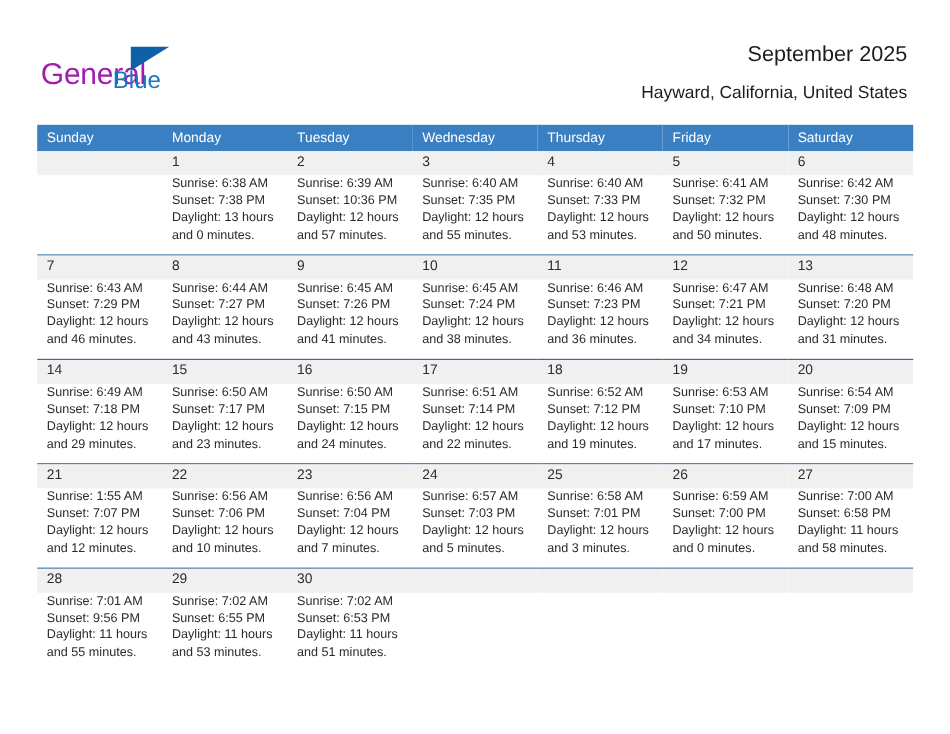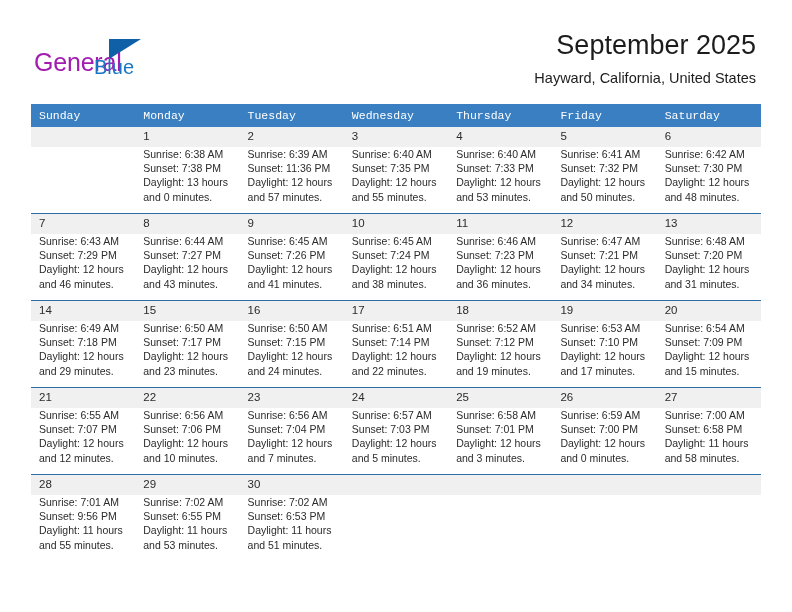--- a/index.html
+++ b/index.html
@@ -63,21 +63,21 @@
     color: #1877c4;
     font-family: "Liberation Sans", sans-serif;
   }
   .title-block {
     position: absolute;
     right: 36px;
     top: 28px;
     text-align: right;
   }
   .cal-title {
-    font-size: 27px;
+    font-size: 18px;
     color: #1c1c1c;
     font-weight: normal;
     line-height: 34px;
     white-space: nowrap;
   }
   .cal-subtitle {
     font-size: 14.5px;
     color: #1c1c1c;
     line-height: 20px;
     margin-top: 6px;
@@ -95,21 +95,20 @@
   }
   .calendar th {
     background: #3a7fc1;
     color: #ffffff;
     font-size: 11.5px;
     font-weight: normal;
     text-align: left;
     padding: 5px 0 5px 8px;
     height: 11px;
     border: none;
-    font-family: Liberation Mono, monospace;
   }
   .calendar td {
     vertical-align: top;
     padding: 0;
     border: none;
     width: 104.28px;
   }
   .weekrow > td {
     border-top: 1.4px solid #2e6da4;
   }
@@ -196,21 +195,21 @@
                 <div>Daylight: 13 hours</div>
                 <div>and 0 minutes.</div>
               </div>
             </div>
           </td>
           <td>
             <div class="cell">
               <div class="daynum-band">2</div>
               <div class="cell-lines">
                 <div>Sunrise: 6:39 AM</div>
-                <div>Sunset: 11:36 PM</div>
+                <div>Sunset: 10:36 PM</div>
                 <div>Daylight: 12 hours</div>
                 <div>and 57 minutes.</div>
               </div>
             </div>
           </td>
           <td>
             <div class="cell">
               <div class="daynum-band">3</div>
               <div class="cell-lines">
                 <div>Sunrise: 6:40 AM</div>
@@ -410,21 +409,21 @@
                 <div>and 15 minutes.</div>
               </div>
             </div>
           </td>
         </tr>
         <tr class="weekrow">
           <td>
             <div class="cell">
               <div class="daynum-band">21</div>
               <div class="cell-lines">
-                <div>Sunrise: 6:55 AM</div>
+                <div>Sunrise: 1:55 AM</div>
                 <div>Sunset: 7:07 PM</div>
                 <div>Daylight: 12 hours</div>
                 <div>and 12 minutes.</div>
               </div>
             </div>
           </td>
           <td>
             <div class="cell">
               <div class="daynum-band">22</div>
               <div class="cell-lines">

